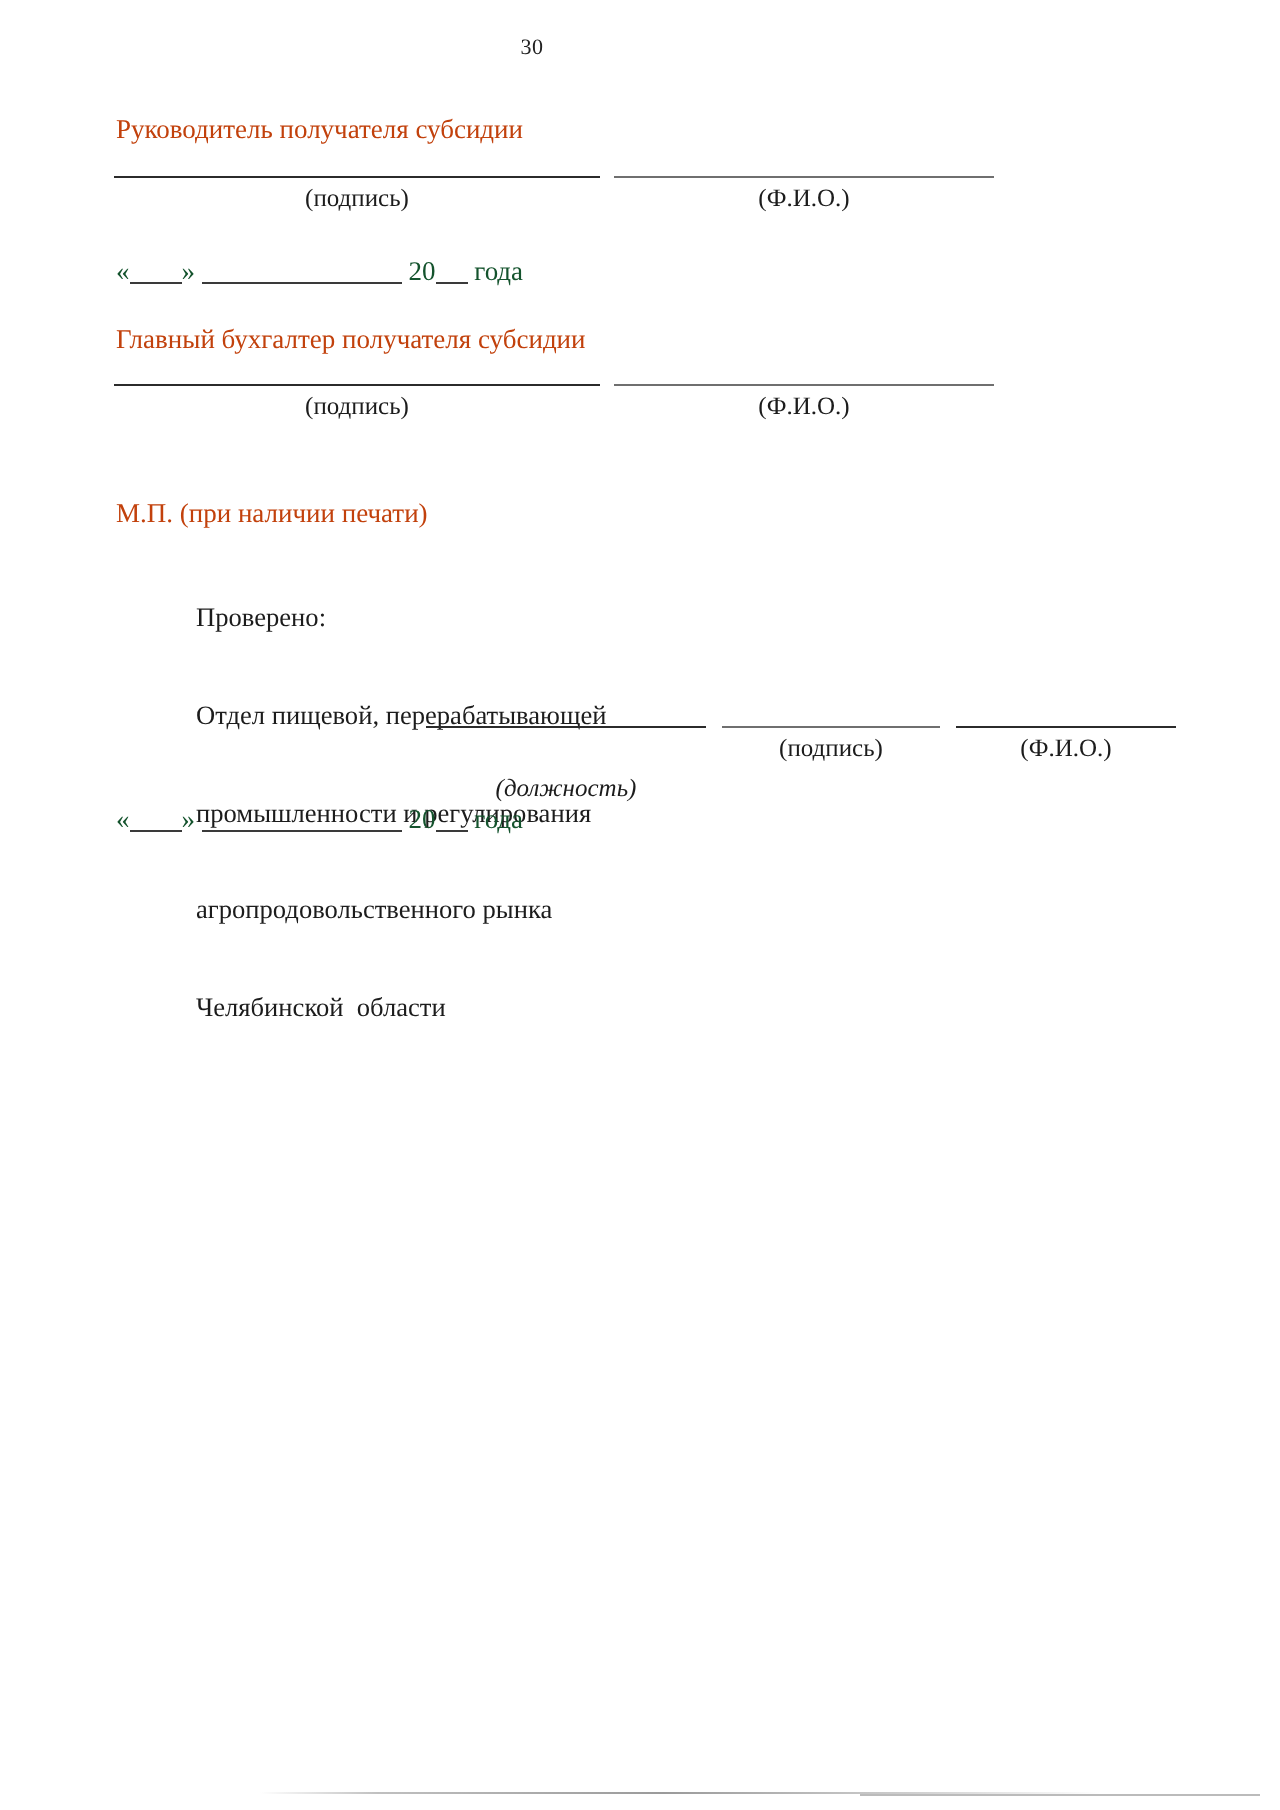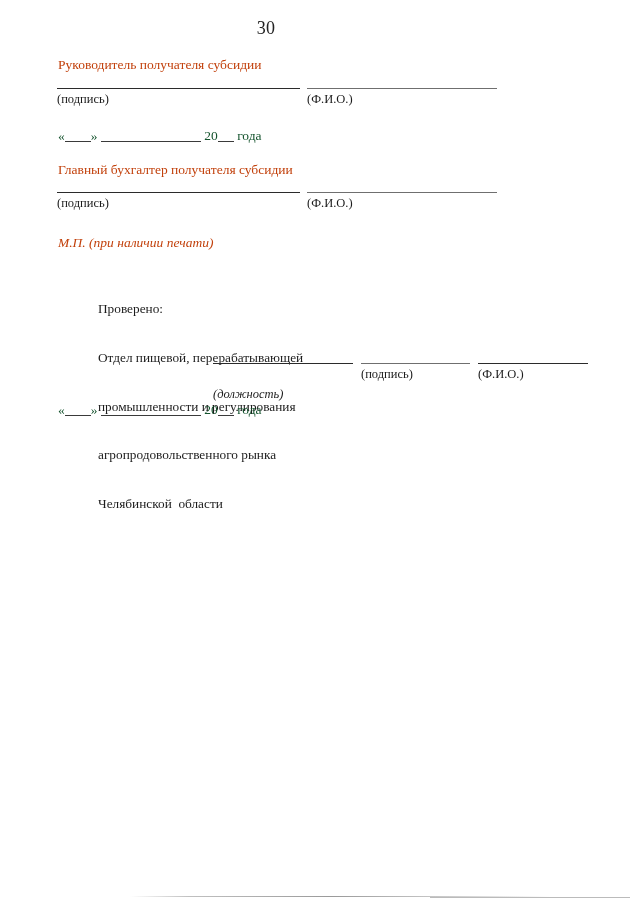--- a/index.html
+++ b/index.html
@@ -24,21 +24,21 @@
     background: #fff;
   }
 
   
   .page-number {
     position: absolute;
     top: 18px;
     left: 0;
     width: 532px;
     text-align: center;
-    font-size: 18px;
+    font-size: 11px;
     letter-spacing: 0.3px;
     color: #222;
   }
 
   
   .t {
     position: absolute;
     font-size: 13.5px;
     line-height: 16px;
     white-space: pre;
@@ -54,21 +54,21 @@
   .rule.faint {
     background: #6f6f6f;
     height: 1px;
   }
 
   
   .caption {
     position: absolute;
     font-size: 12.5px;
     line-height: 14px;
-    text-align: left;
+    text-align: center;
     white-space: pre;
     color: #1c1c1c;
   }
 
   
   .para {
     position: absolute;
     font-size: 13.3px;
     line-height: 16.2px;
     white-space: pre;
@@ -134,21 +134,21 @@
   <div class="dateline" style="left:58px; top:127px;"><span>«</span><span class="ul s"></span><span>»</span> <span class="ul m"></span> <span>20</span><span class="ul xs"></span> <span>года</span></div>
 
   <div class="t" style="left:58px; top:162px;">Главный бухгалтер получателя субсидии</div>
 
   <div class="rule" style="left:57px; top:192px; width:243px;"></div>
   <div class="rule faint" style="left:307px; top:192px; width:190px;"></div>
 
   <div class="caption" style="left:57px; top:196px; width:243px;">(подпись)</div>
   <div class="caption" style="left:307px; top:196px; width:190px;">(Ф.И.О.)</div>
 
-  <div class="t" style="left:58px; top:235px;font-style:italic;">М.П. (при наличии печати)</div>
+  <div class="t" style="left:58px; top:249px;">М.П. (при наличии печати)</div>
 
   <div class="para" style="left:58px; top:269px;margin-left:40px;">
     <div>Проверено:</div>
     <div>Отдел пищевой, перерабатывающей</div>
     <div>промышленности и регулирования</div>
     <div>агропродовольственного рынка</div>
     <div>Челябинской  области</div>
   </div>
 
   <div class="rule" style="left:213px; top:363px; width:140px;"></div>

